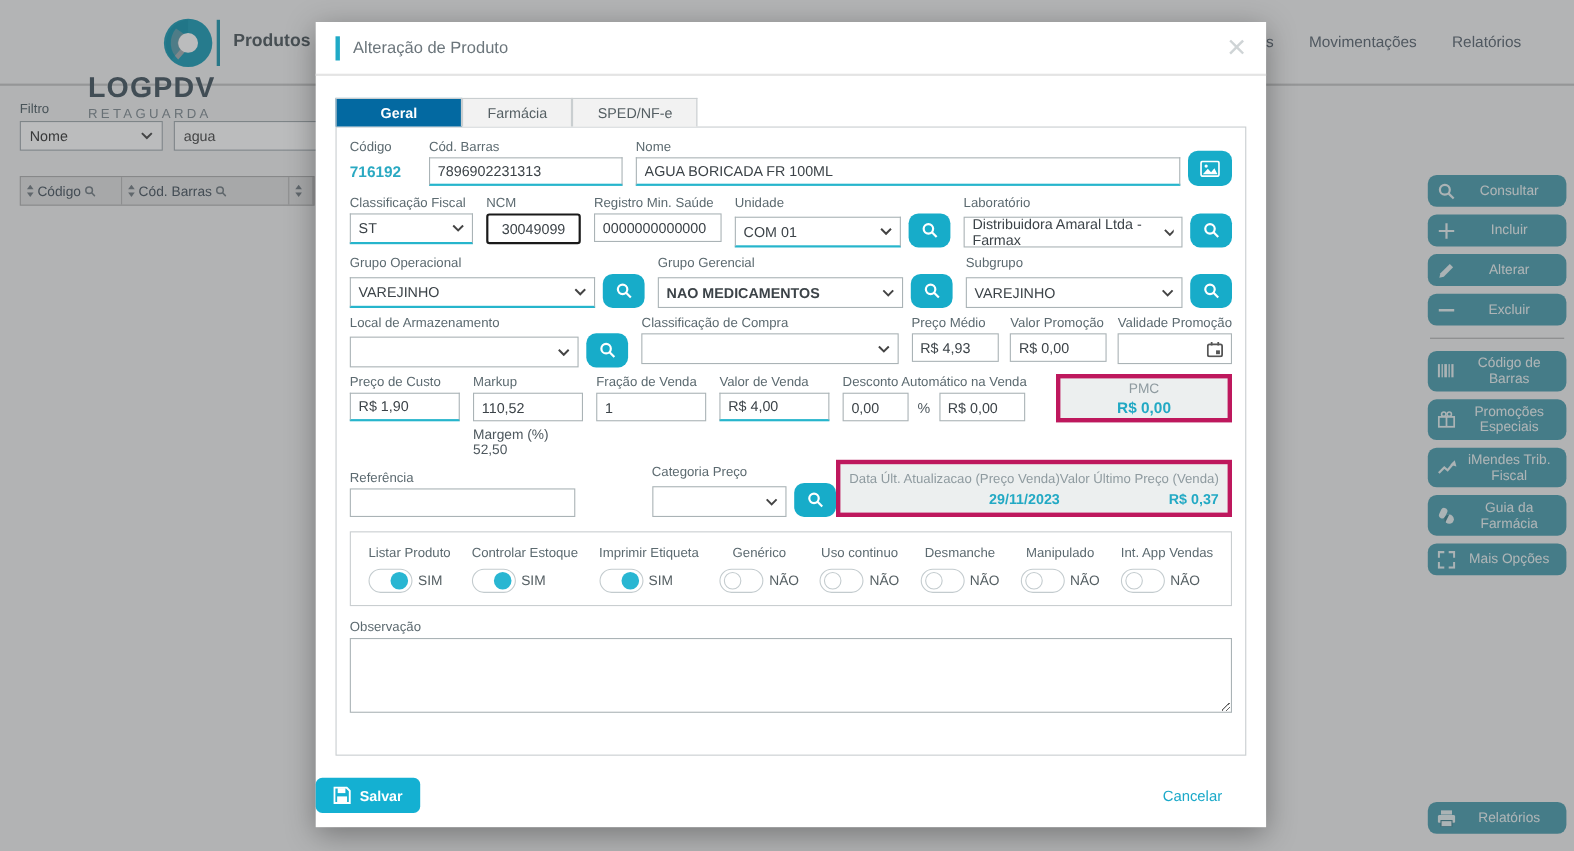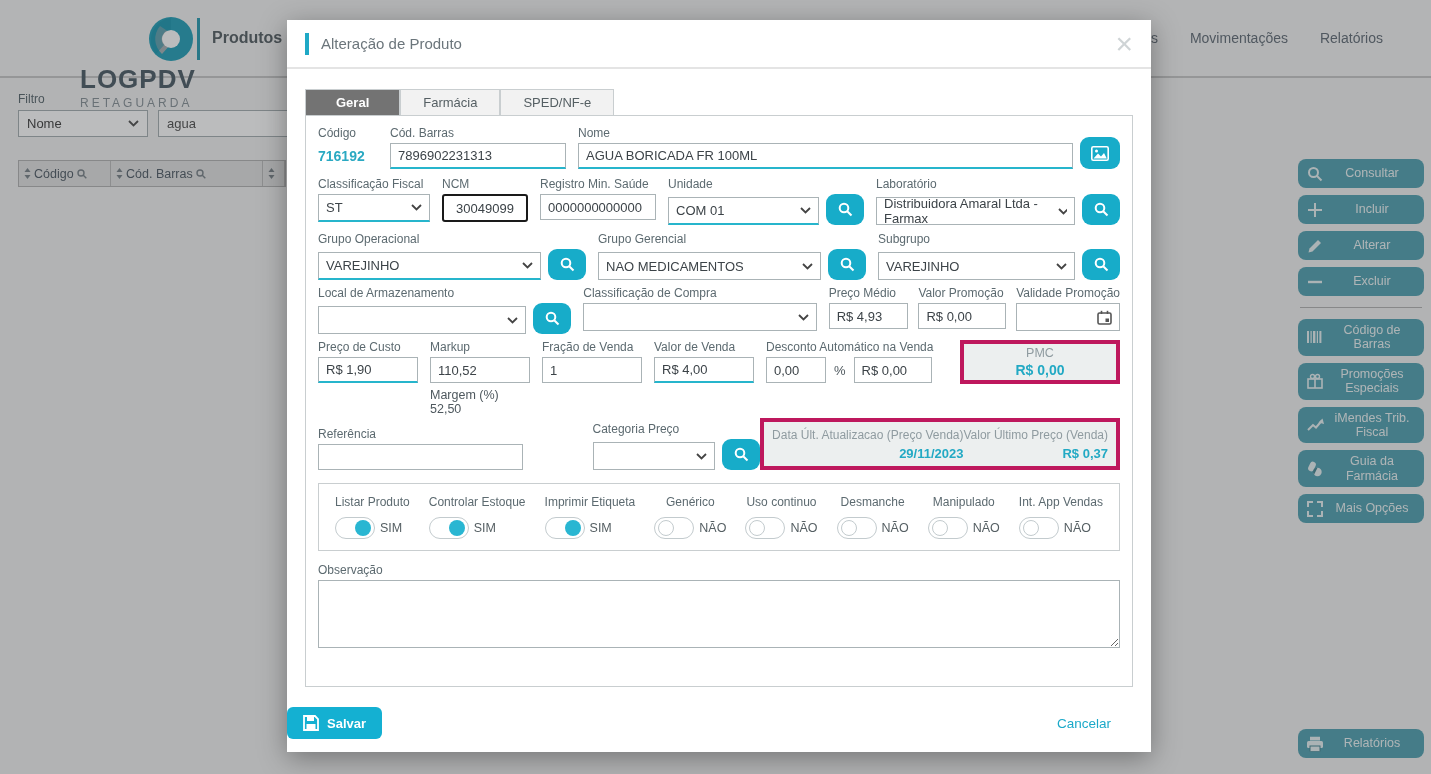--- a/index.html
+++ b/index.html
@@ -49,21 +49,21 @@
   .modal { position:absolute; left:287px; top:20px; width:864px; height:732px; background:#fff;
     z-index:20; box-shadow:0 6px 26px rgba(0,0,0,.35); }
   .modal-header { height:49px; border-bottom:2px solid #e4e4e4; display:flex; align-items:center; padding:0 18px; }
   .modal-accent { width:4px; height:22px; background:#1fa9c6; margin-right:12px; }
   .modal-title { font-size:15px; color:#6b757b; }
   .modal-close { margin-left:auto; font-size:30px; line-height:20px; color:#cfd4d6; font-weight:300; cursor:pointer; }
 
   .tabs { display:flex; margin:20px 18px 0 18px; }
   .tab { height:26px; padding:0 22px; display:flex; align-items:center; font-size:13px; color:#555f63;
     background:#f2f2f2; border:1px solid #c9ced0; border-bottom:none; cursor:pointer; }
-  .tab.active { background:#737373; color:#fff; font-weight:bold; padding:0 30px; }
+  .tab.active { background:#0369a1; color:#fff; font-weight:bold; padding:0 40px; }
 
   .tab-content { margin:0 18px; border:1px solid #c9ced0; height:572px; padding:10px 12px; }
 
   .frow { display:flex; align-items:flex-start; }
   .field { display:flex; flex-direction:column; }
   .field > label { font-size:12px; color:#5c6a70; margin-bottom:3px; white-space:nowrap; }
   .inp { height:26px; border:1px solid #aab3b6; padding:0 7px; font-size:13px; color:#3c4348; background:#fff; width:100%; }
   .teal-u { border-bottom:2px solid #26b5cc !important; }
   .inp.focused { border:2px solid #1a1a1a; border-radius:3px;text-align:center; }
   .sel { height:28px; border:1px solid #aab3b6; background:#fff; display:flex; align-items:center;
@@ -397,21 +397,21 @@
                 <circle cx="6" cy="6" r="4.3" stroke="#fff" stroke-width="2" fill="none"></circle>
                 <line x1="9.2" y1="9.2" x2="13.5" y2="13.5" stroke="#fff" stroke-width="2"></line>
               </svg>
           </button>
         </div>
       </div>
       <div class="gap12"></div>
       <div class="field" style="width:268px;">
         <label>Grupo Gerencial</label>
         <div class="selwrap">
-          <div class="sel" style="flex:1;">
+          <div class="sel" style="flex:1;font-weight:bold;">
             <span>NAO MEDICAMENTOS</span>
             <svg class="chev" width="11" height="7">
                 <path d="M1 1 L5.5 5.5 L10 1" stroke="#444" stroke-width="1.8" fill="none"></path>
               </svg>
           </div>
           <button class="sq-btn">
             <svg width="15" height="15">
                 <circle cx="6" cy="6" r="4.3" stroke="#fff" stroke-width="2" fill="none"></circle>
                 <line x1="9.2" y1="9.2" x2="13.5" y2="13.5" stroke="#fff" stroke-width="2"></line>
               </svg>

